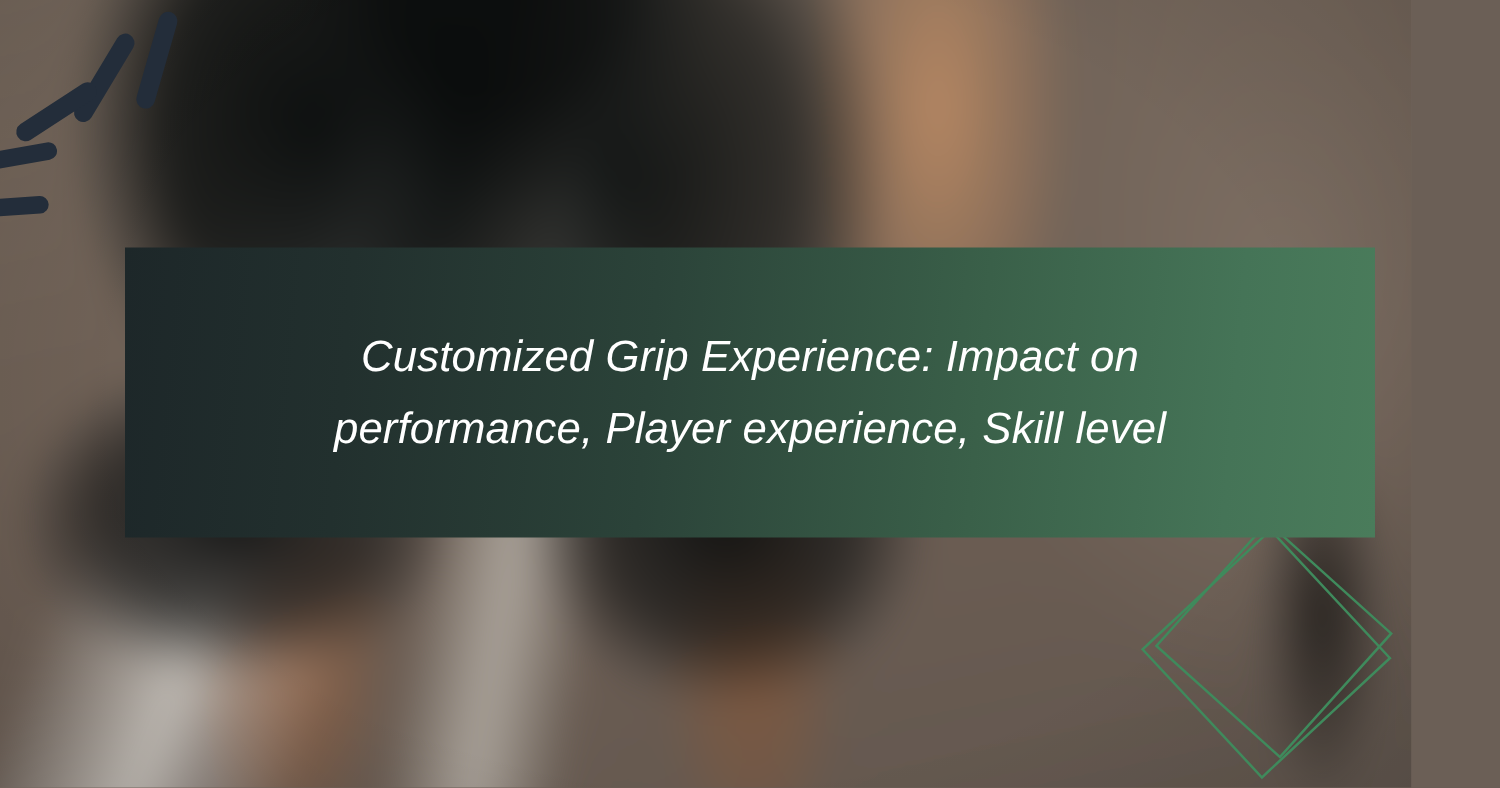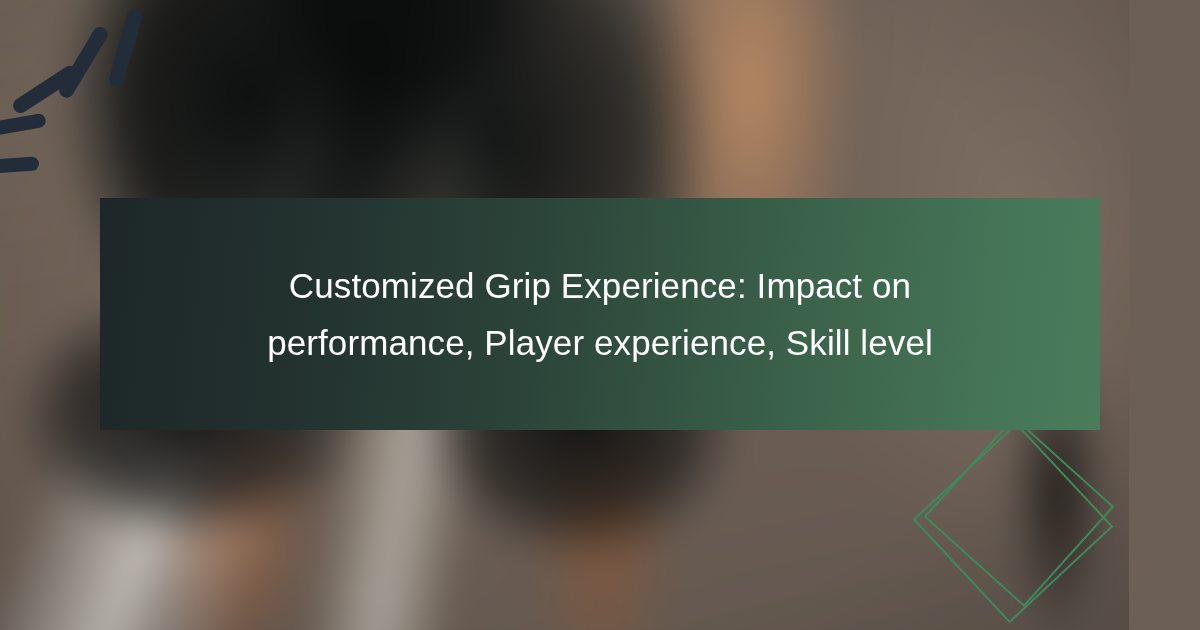--- a/index.html
+++ b/index.html
@@ -9,20 +9,21 @@
     width:1200px; height:630px;
     overflow:hidden;
     background:#6b5f56;
     font-family:"Liberation Sans", sans-serif;
   }
 
   #stage {
     position:relative;
     width:1129px; height:630px;
     overflow:hidden;
+    font-style:italic;
   }
 
   
   .bg-photo {
     position:absolute; inset:-60px;
     background-color:#6b5f56;
     background-image:
       
       radial-gradient(ellipse 210px 260px at 470px 40px,  rgba(6,8,8,.95) 0%, rgba(6,8,8,.75) 45%, rgba(6,8,8,0) 78%),
       

